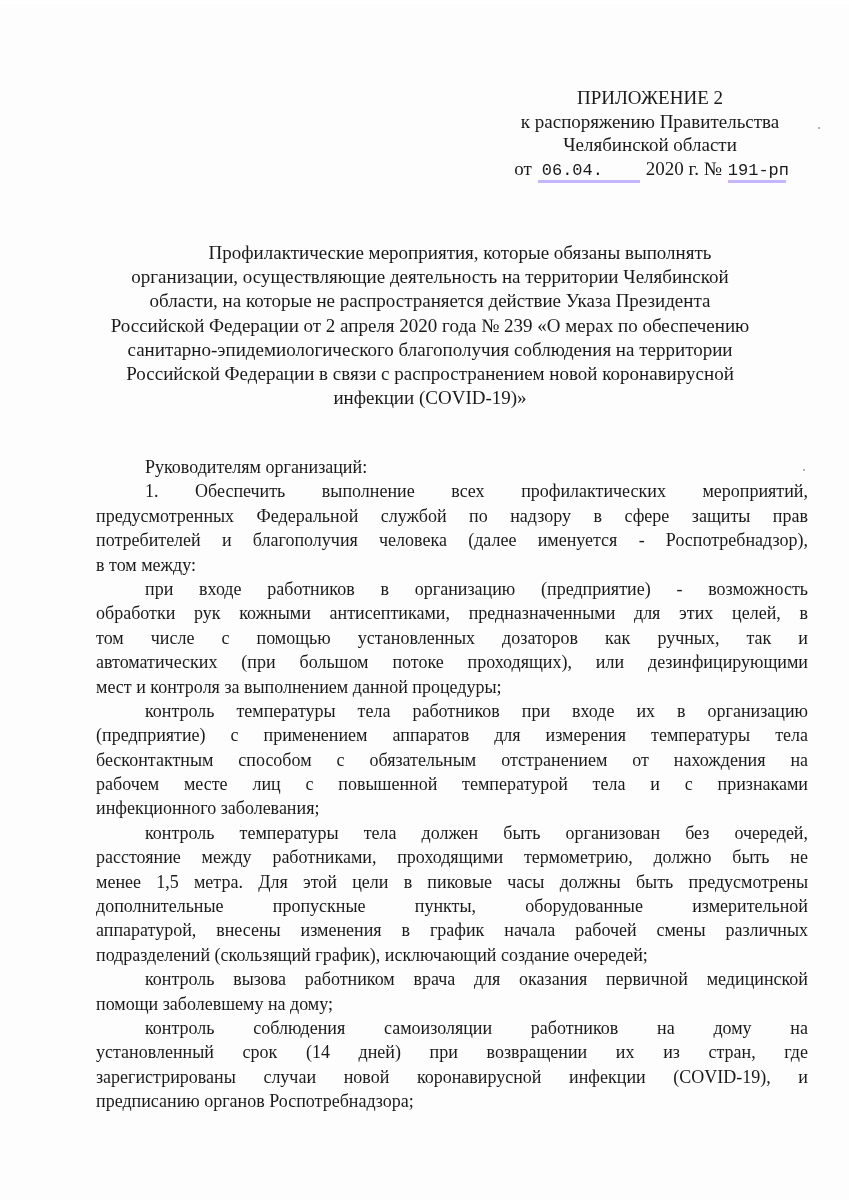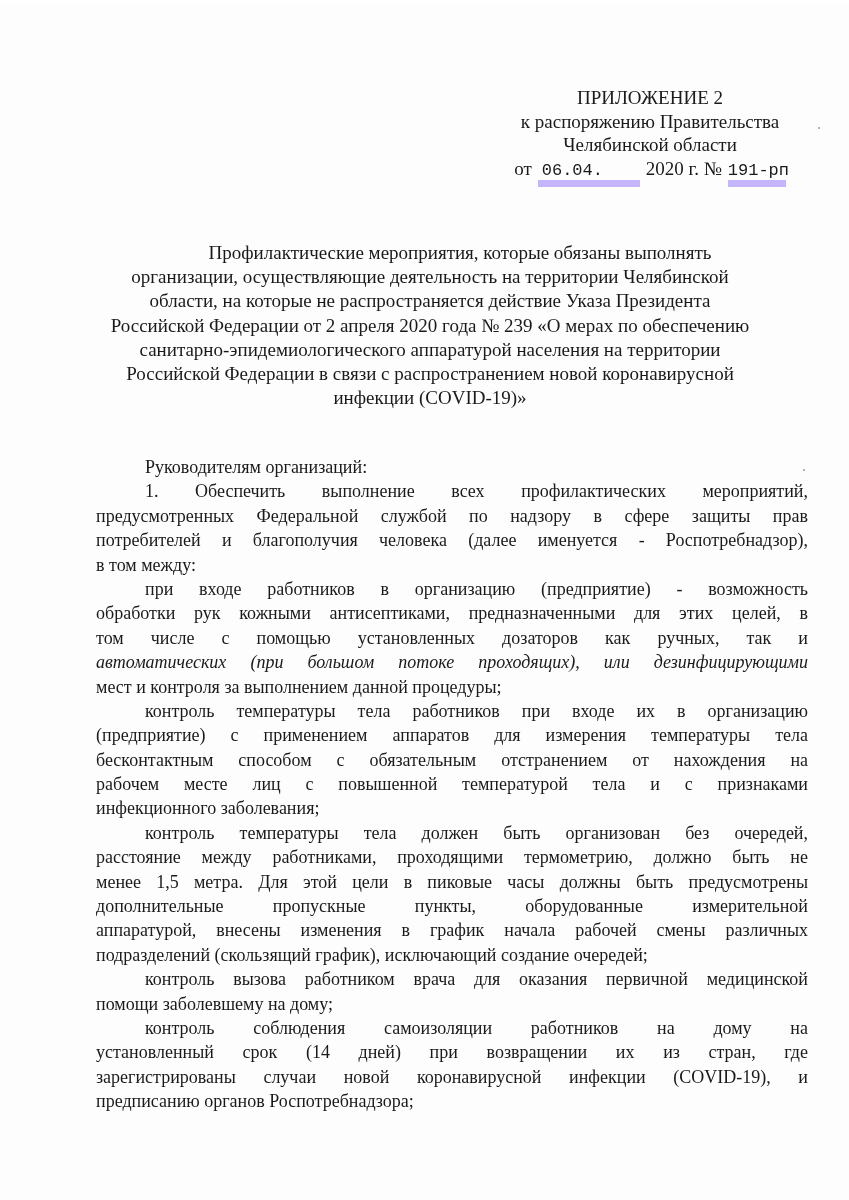--- a/index.html
+++ b/index.html
@@ -3,21 +3,21 @@
 <meta charset="utf-8">
 <style>
   html, body { margin:0; padding:0; background:#ffffff; }
   body { width:849px; height:1200px; position:relative; overflow:hidden;
          font-family:"Liberation Serif", serif; color:#1a1a1a; }
   .page { position:absolute; left:0; top:4px; width:849px; height:1200px; background:#fdfdfd; }
   .header { position:absolute; left:480px; top:82px; width:340px; text-align:center;
             font-size:19px; line-height:23.5px; }
   .header .l1 { padding-left:0; }
   .header .row4 { display:flex; justify-content:center; align-items:baseline; white-space:nowrap; }
-  .fill { display:inline-block; border-bottom:7px solid #c4b5fd; font-family:"Liberation Mono", monospace;
+  .fill { display:inline-block; border-bottom:3px solid #c4b5fd; font-family:"Liberation Mono", monospace;
           font-size:17px; line-height:18px; }
   .fill.date { width:98px; text-align:left; padding-left:4px; margin:0 6px 0 6px; }
   .fill.num { width:58px; text-align:right; margin-left:6px; }
   .title { position:absolute; left:96px; top:237px; width:668px; text-align:center;
            font-size:19px; line-height:24.2px; }
   .title span { display:block; white-space:nowrap; }
   .body { position:absolute; left:96px; top:451px; width:712px; font-size:18px; line-height:24.4px; }
   .line { display:block; white-space:nowrap; text-align:justify; text-align-last:justify; height:24.4px; }
   .line.last { text-align-last:left; }
   .indent { padding-left:49px; }
@@ -38,40 +38,40 @@
       <span>2020 г. №</span>
       <span class="fill num">191-рп</span>
     </div>
   </div>
 
   <div class="title">
     <span style="padding-left:60px;">Профилактические мероприятия, которые обязаны выполнять</span>
     <span>организации, осуществляющие деятельность на территории Челябинской</span>
     <span>области, на которые не распространяется действие Указа Президента</span>
     <span>Российской Федерации от 2 апреля 2020 года № 239 «О мерах по обеспечению</span>
-    <span>санитарно-эпидемиологического аппаратурой населения на территории</span>
+    <span>санитарно-эпидемиологического благополучия соблюдения на территории</span>
     <span>Российской Федерации в связи с распространением новой коронавирусной</span>
     <span>инфекции (COVID-19)»</span>
   </div>
 
   <div class="body">
     <span class="line last indent">Руководителям организаций:</span>
 
     <div>
       <span class="line indent" style="word-spacing: 0px;">1. Обеспечить выполнение всех профилактических мероприятий,</span>
       <span class="line" style="word-spacing: 0px;">предусмотренных Федеральной службой по надзору в сфере защиты прав</span>
       <span class="line" style="word-spacing: 0px;">потребителей и благополучия человека (далее именуется - Роспотребнадзор),</span>
       <span class="line last">в том между:</span>
     </div>
 
     <div>
       <span class="line indent" style="word-spacing: 0px;">при входе работников в организацию (предприятие) - возможность</span>
       <span class="line" style="word-spacing: 0px;">обработки рук кожными антисептиками, предназначенными для этих целей, в</span>
       <span class="line" style="word-spacing: 0px;">том числе с помощью установленных дозаторов как ручных, так и</span>
-      <span class="line" style="word-spacing: 0px; font-style: italic;">автоматических (при большом потоке проходящих), или дезинфицирующими</span>
+      <span class="line" style="word-spacing: 0px;">автоматических (при большом потоке проходящих), или дезинфицирующими</span>
       <span class="line last">мест и контроля за выполнением данной процедуры;</span>
     </div>
 
     <div>
       <span class="line indent" style="word-spacing: 0px;">контроль температуры тела работников при входе их в организацию</span>
       <span class="line" style="word-spacing: 0px;">(предприятие) с применением аппаратов для измерения температуры тела</span>
       <span class="line" style="word-spacing: 0px;">бесконтактным способом с обязательным отстранением от нахождения на</span>
       <span class="line" style="word-spacing: 0px;">рабочем месте лиц с повышенной температурой тела и с признаками</span>
       <span class="line last">инфекционного заболевания;</span>
     </div>

